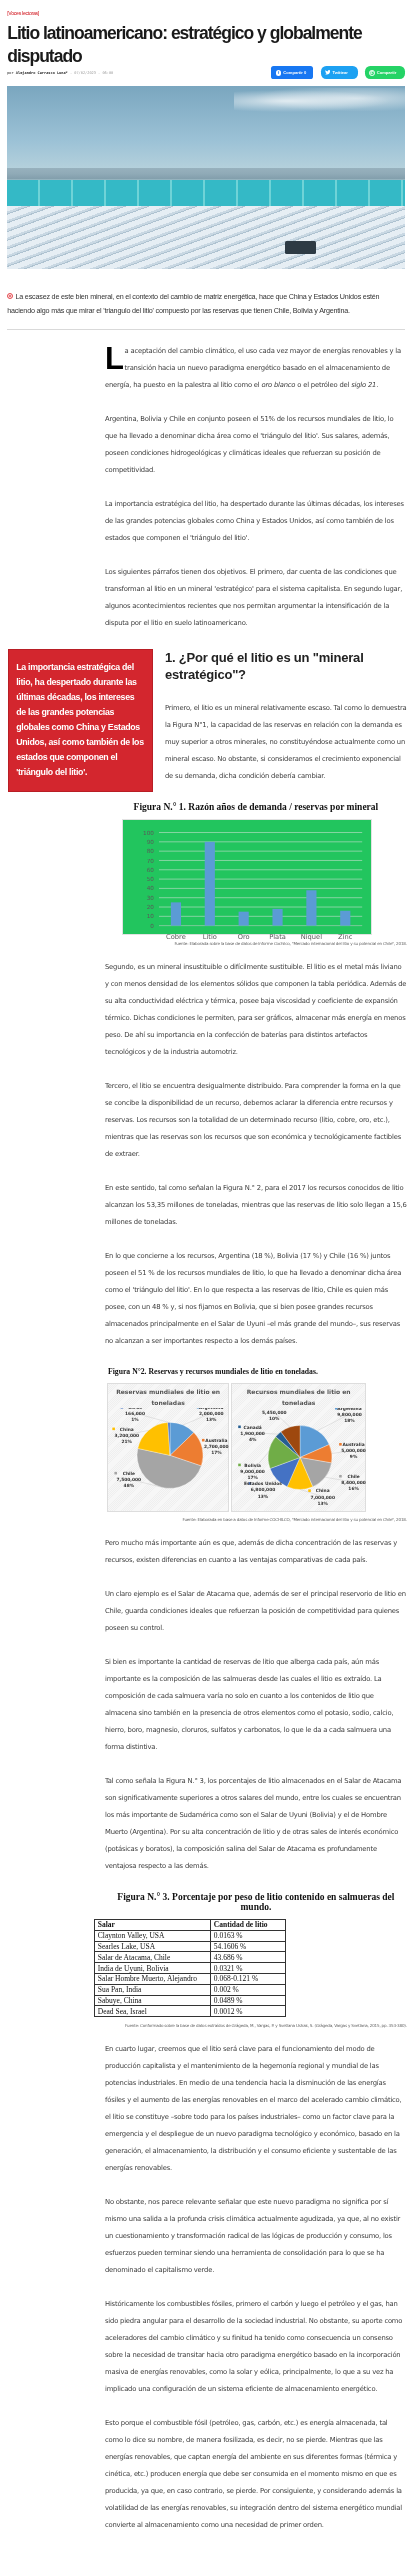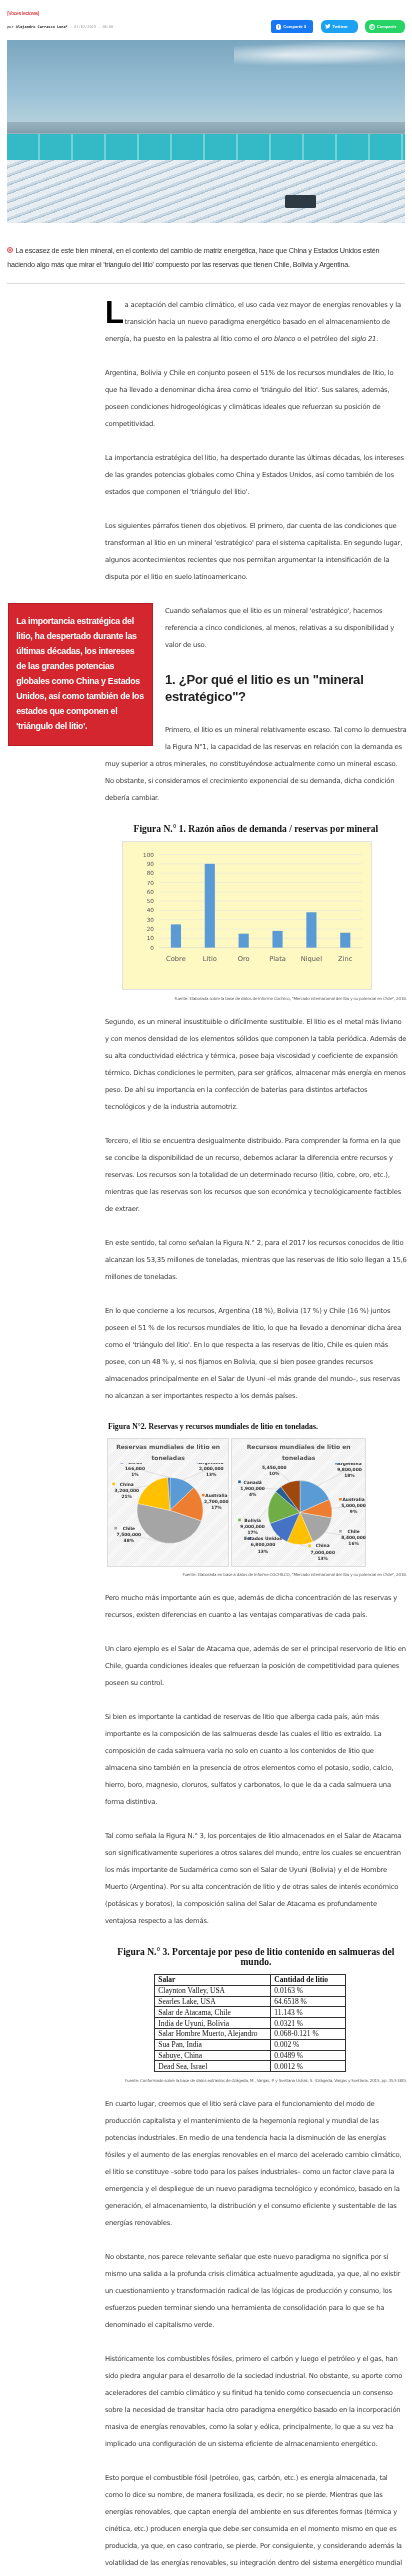--- a/index.html
+++ b/index.html
@@ -31,41 +31,42 @@
   .lead .lead-icon { display:inline-block; width: 6.2px; height: 6.2px; border-radius: 50%; border: 1px solid #e5484d; box-shadow: inset 0 0 0 1px #fff, inset 0 0 0 2.1px #e5484d; margin-right: 2.1px; vertical-align: -0.5px; }
   .divider { height: 0.5px; background: #d9d9d9; margin: 0 7.2px; }
   .body { position: relative; padding: 13.4px 5.2px 0 105px; }
   .p { font-family: "DejaVu Sans", sans-serif; font-size: 6.8px; line-height: 17px; color: #3c3c3c; margin-bottom: 17px; letter-spacing: -0.2px; }
   .dropcap { float: left; font-family: "Liberation Sans", sans-serif; font-weight: 900; font-size: 31px; line-height: 26px; color: #000; margin: 3.1px 5.2px 0 0; width: 14.4px; }
   .h3 { font-family: "Liberation Sans", sans-serif; font-weight: bold; font-size: 13px; line-height: 17px; color: #222; margin-bottom: 17px; letter-spacing: -0.2px; }
   .pullquote { float: left; margin-left: -97px; width: 145px; background: #d3262e; color: #fff; font-family: "Liberation Sans", sans-serif; font-weight: bold; font-size: 8.8px; line-height: 15px; padding: 10.3px 7.2px 10.3px 7.2px; letter-spacing: -0.3px; margin-right: 12px; margin-bottom: 7.2px; border: 0.5px solid #b81e25; }
   .fig-title { font-family: "Liberation Serif", serif; font-weight: bold; font-size: 9.5px; text-align: center; color: #111; margin: 0 0 7.2px 0; }
   .fig-title.left { text-align: left; font-size: 7.7px; margin-left: 3px; }
   .fig-caption { font-family: "DejaVu Sans", sans-serif; font-size: 4.1px; color: #666; text-align: right; line-height: 11.3px; margin-bottom: 9.3px; letter-spacing: -0.2px; }
-  .chart1 { margin: 0 auto 3.1px 16.5px; width: 250px; height: 149px; border: 0.5px solid #e2e2e2; background: #fef9c3; }
+  .chart1 { margin: 0 auto 3.1px 16.5px; width: 250px; height: 116px; border: 0.5px solid #e2e2e2; background: #22c55e; }
   .pies { display: flex; gap: 2.1px; margin: 0 0 2.1px 2.1px; }
   .pie-panel { width: 122px; height: 129px; border: 0.5px solid #ddd; background: repeating-linear-gradient(135deg, #f7f7f7 0 1px, #efefef 1px 1.5px); position: relative; }
   .pie-panel.right { width: 135px; }
   .pie-title { font-family: "DejaVu Sans", sans-serif; font-size: 6px; font-weight: bold; color: #555; text-align: center; line-height: 10.3px; padding-top: 3.1px; }
   .pie-svg { position: absolute; left: 0; top: 24px; }
-  .table-wrap { display: flex; justify-content: center; margin-bottom: 3.1px; }
+  .table-wrap { display: flex; margin-bottom: 3.1px; }
   table.salt { border-collapse: collapse; font-family: "Liberation Serif", serif; font-size: 7.5px; color: #111; margin-left: -11.3px; }
   table.salt th, table.salt td { border: 0.5px solid #333; padding: 0 3.1px; height: 10.8px; text-align: left; }
   table.salt th { font-weight: bold; }
   table.salt td:first-child, table.salt th:first-child { width: 116px; }
   table.salt td:last-child, table.salt th:last-child { width: 75px; }
   .clear { clear: both; }
   em { font-style: italic; }
 </style>
 </head>
 <body>
 
 <div class="page">
 
   <div class="section-tag">[Voces lectoras]</div>
+  <h1 class="title">Litio latinoamericano: estratégico y globalmente disputado</h1>
 
   <div class="byline-row">
     <div class="byline">
       <span>por </span><span class="author">Alejandro Carrasco Luna*</span><span class="date"> - 07/02/2023 - 06:00</span>
     </div>
     <div class="share">
       <div class="share-btn btn-fb">
         <span class="ic">f</span>
         <span>Compartir 0</span>
       </div>
@@ -98,21 +99,20 @@
   <div class="divider"></div>
 
   <div class="body">
 
     <p class="p"><span class="dropcap">L</span><span>a aceptación del cambio climático, el uso cada vez mayor de energías renovables y la transición hacia un nuevo paradigma energético basado en el almacenamiento de energía, ha puesto en la palestra al litio como el </span><em>oro blanco</em><span> o el petróleo del </span><em>siglo 21</em><span>.</span></p>
     <p class="p">Argentina, Bolivia y Chile en conjunto poseen el 51% de los recursos mundiales de litio, lo que ha llevado a denominar dicha área como el 'triángulo del litio'. Sus salares, además, poseen condiciones hidrogeológicas y climáticas ideales que refuerzan su posición de competitividad.</p>
     <p class="p">La importancia estratégica del litio, ha despertado durante las últimas décadas, los intereses de las grandes potencias globales como China y Estados Unidos, así como también de los estados que componen el 'triángulo del litio'.</p>
     <p class="p">Los siguientes párrafos tienen dos objetivos. El primero, dar cuenta de las condiciones que transforman al litio en un mineral 'estratégico' para el sistema capitalista. En segundo lugar, algunos acontecimientos recientes que nos permitan argumentar la intensificación de la disputa por el litio en suelo latinoamericano.</p>
 
     <div class="pullquote">La importancia estratégica del litio, ha despertado durante las últimas décadas, los intereses de las grandes potencias globales como China y Estados Unidos, así como también de los estados que componen el 'triángulo del litio'.</div>
-    <p class="p">Cuando señalamos que el litio es un mineral 'estratégico', hacemos referencia a cinco condiciones, al menos, relativas a su disponibilidad y valor de uso.</p>
     <h3 class="h3">1. ¿Por qué el litio es un "mineral estratégico"?</h3>
     <p class="p">Primero, el litio es un mineral relativamente escaso. Tal como lo demuestra la Figura N°1, la capacidad de las reservas en relación con la demanda es muy superior a otros minerales, no constituyéndose actualmente como un mineral escaso. No obstante, si consideramos el crecimiento exponencial de su demanda, dicha condición debería cambiar.</p>
     <div class="clear"></div>
 
     <div class="fig-title">Figura N.° 1. Razón años de demanda / reservas por mineral</div>
     <div class="chart1">
       <svg id="bar-chart" width="250" height="130" viewBox="0 0 486 252">
           <line x1="70" x2="465" y1="205" y2="205" stroke="#cfcfcf" stroke-width="1"></line>
           <text x="60" y="209" text-anchor="end" font-size="11" fill="#595959" font-family="DejaVu Sans, sans-serif">0</text>
           <line x1="70" x2="465" y1="186.9" y2="186.9" stroke="#e3e3e3" stroke-width="1"></line>
@@ -263,25 +263,25 @@
           <th>Cantidad de litio</th>
         </tr>
           </thead>
         <tbody>
           <tr>
               <td>Claynton Valley, USA</td>
               <td>0.0163 %</td>
             </tr>
           <tr>
               <td>Searles Lake, USA</td>
-              <td>64.6518 %</td>
+              <td>54.1606 %</td>
             </tr>
           <tr>
               <td>Salar de Atacama, Chile</td>
-              <td>11.143 %</td>
+              <td>43.686 %</td>
             </tr>
           <tr>
               <td>India de Uyuni, Bolivia</td>
               <td>0.0321 %</td>
             </tr>
           <tr>
               <td>Salar Hombre Muerto, Alejandro</td>
               <td>0.068-0.121 %</td>
             </tr>
           <tr>

